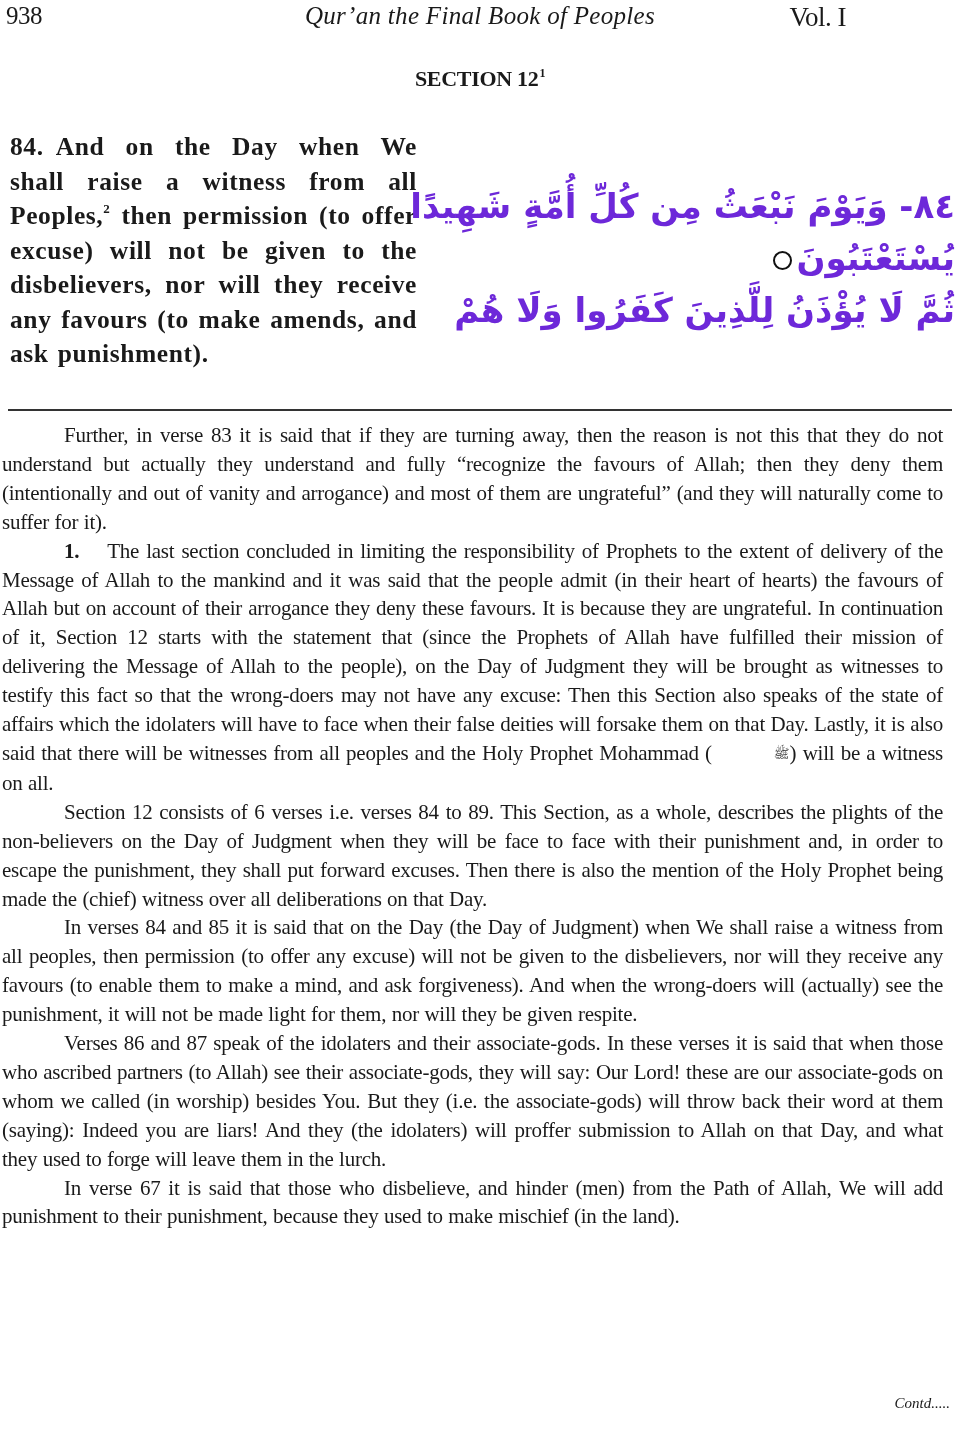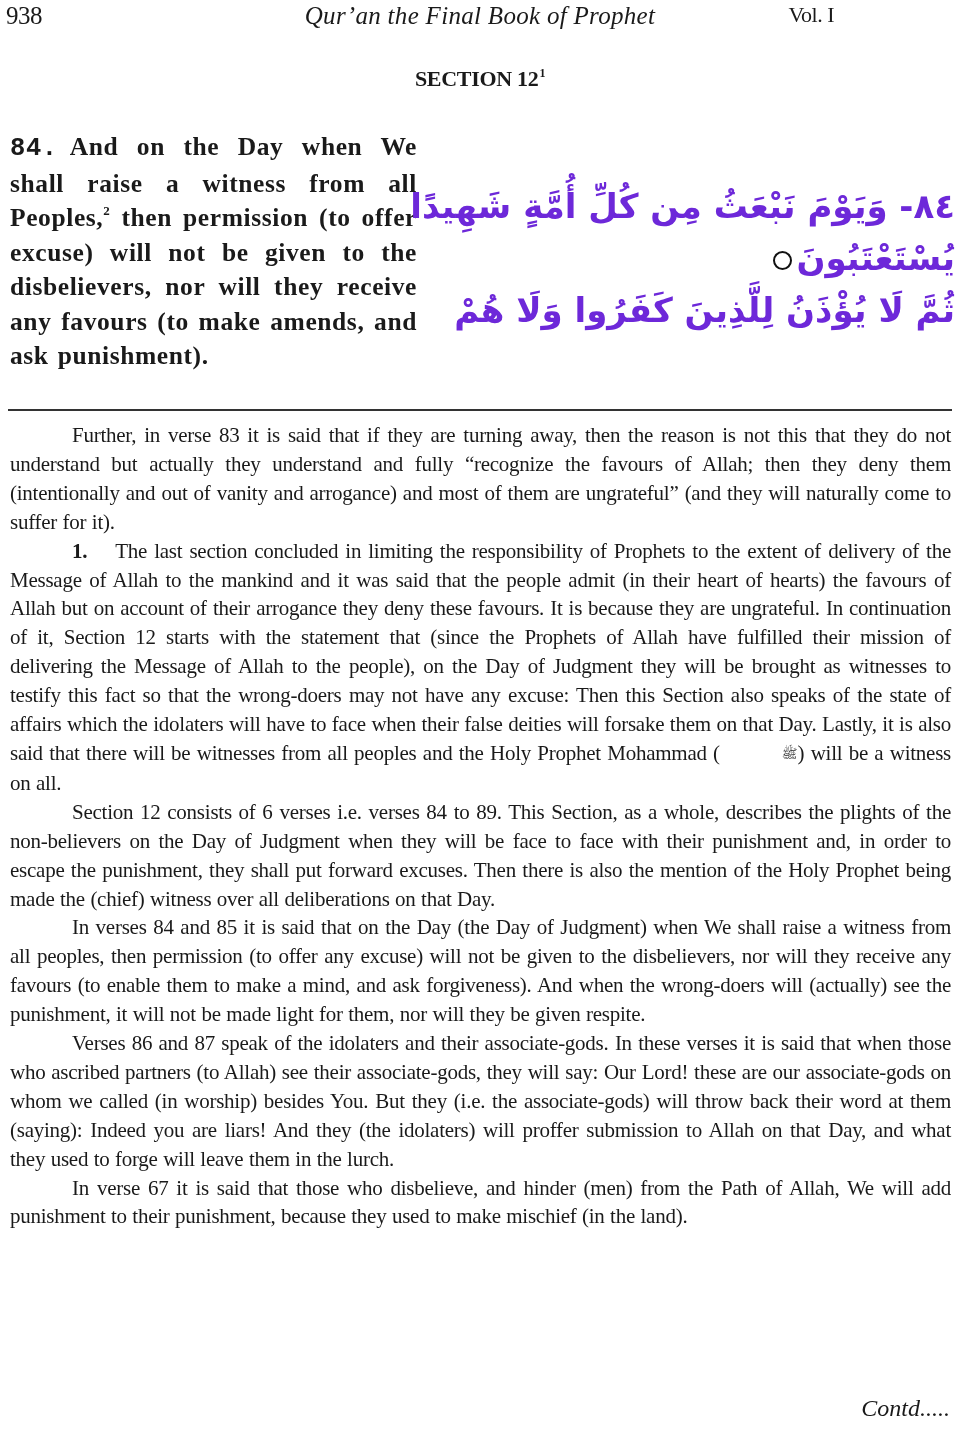--- a/index.html
+++ b/index.html
@@ -35,23 +35,23 @@
       left: 0;
       width: 960px;
       top: 2px;
       text-align: center;
       font-size: 25px;
       font-style: italic;
       letter-spacing: 0.3px;
     }
     .volume {
       position: absolute;
-      right: 22px;
+      right: 10px;
       top: 2px;
-      font-size: 22px;
+      font-size: 27px;
       letter-spacing: -0.5px;
     }
     .section-heading {
       position: absolute;
       top: 66px;
       left: 0;
       width: 960px;
       text-align: center;
       font-size: 22px;
       font-weight: bold;
@@ -71,21 +71,20 @@
       font-size: 25.5px;
       font-weight: bold;
       line-height: 34.5px;
       text-align: justify;
       text-align-last: left;
       letter-spacing: 0.6px;
       word-spacing: 2px;
     }
     .verse-translation .vnum {
       margin-right: 12px;
-      font-family: Liberation Mono, monospace;
     }
     .verse-translation sup {
       font-size: 13px;
       vertical-align: 11px;
       line-height: 0;
     }
     .arabic-block {
       position: absolute;
       top: 180px;
       left: 515px;
@@ -115,21 +114,21 @@
       position: absolute;
       top: 409px;
       left: 8px;
       width: 944px;
       height: 0;
       border-top: 2px solid #333;
     }
     .commentary {
       position: absolute;
       top: 421px;
-      left: 10px;
+      left: 2px;
       width: 941px;
       font-size: 21px;
       line-height: 28.9px;
       text-align: justify;
       letter-spacing: -0.25px;
       word-spacing: 0.5px;
     }
     .commentary p {
       margin: 0;
       text-indent: 62px;
@@ -141,30 +140,30 @@
     .salutation {
       display: inline-block;
       font-family: "DejaVu Sans", sans-serif;
       font-size: 13px;
       vertical-align: 2px;
     }
     .contd {
       position: absolute;
       right: 10px;
       top: 1395px;
-      font-size: 24px;
+      font-size: 15px;
       font-style: italic;
     }
   </style>
 </head>
 <body>
 
 <header class="running-head">
   <span class="page-number">938</span>
-  <span class="book-title">Qur’an the Final Book of Prophet</span>
+  <span class="book-title">Qur’an the Final Book of Peoples</span>
   <span class="volume">Vol. I</span>
 </header>
 
 <h2 class="section-heading" style="margin:0;">
   <span>SECTION 12</span><sup>1</sup>
 </h2>
 
 <div class="verse-translation">
   <span class="vnum">84.</span><span>And on the Day when We shall raise a witness from all Peoples,</span><sup>2</sup><span> then permission (to offer excuse) will not be given to the disbelievers, nor will they receive any favours (to make amends, and ask punishment).</span>
 </div>

